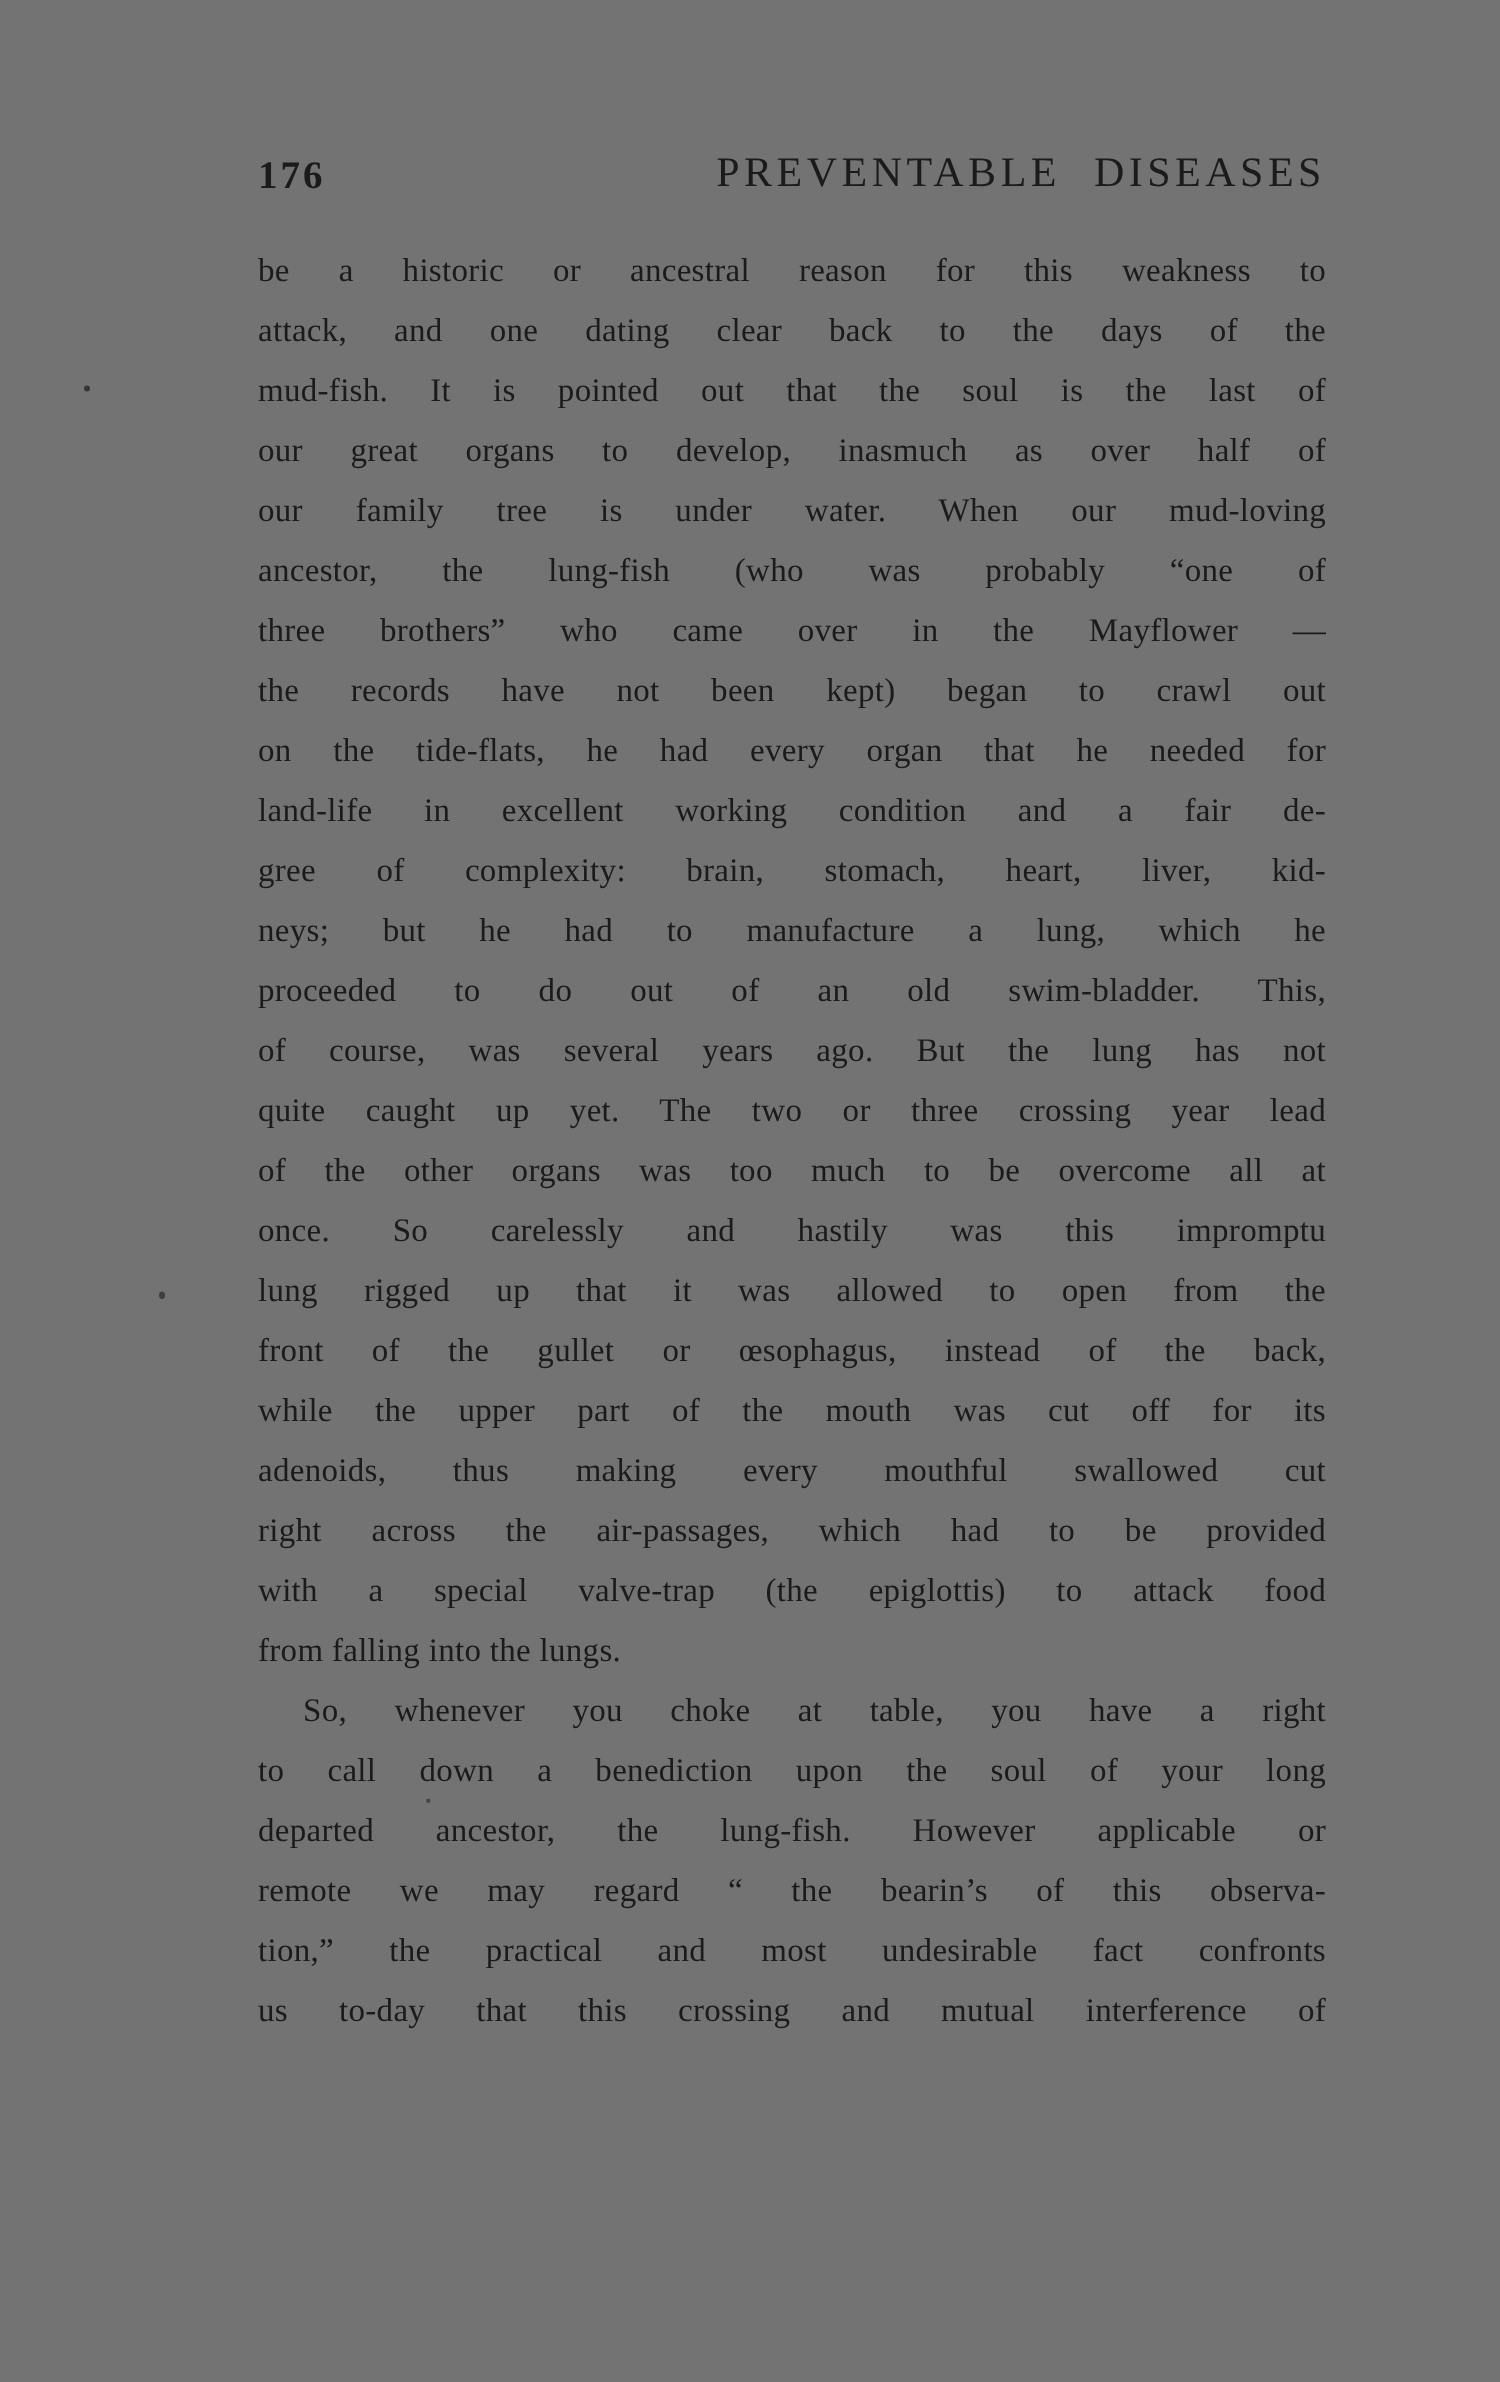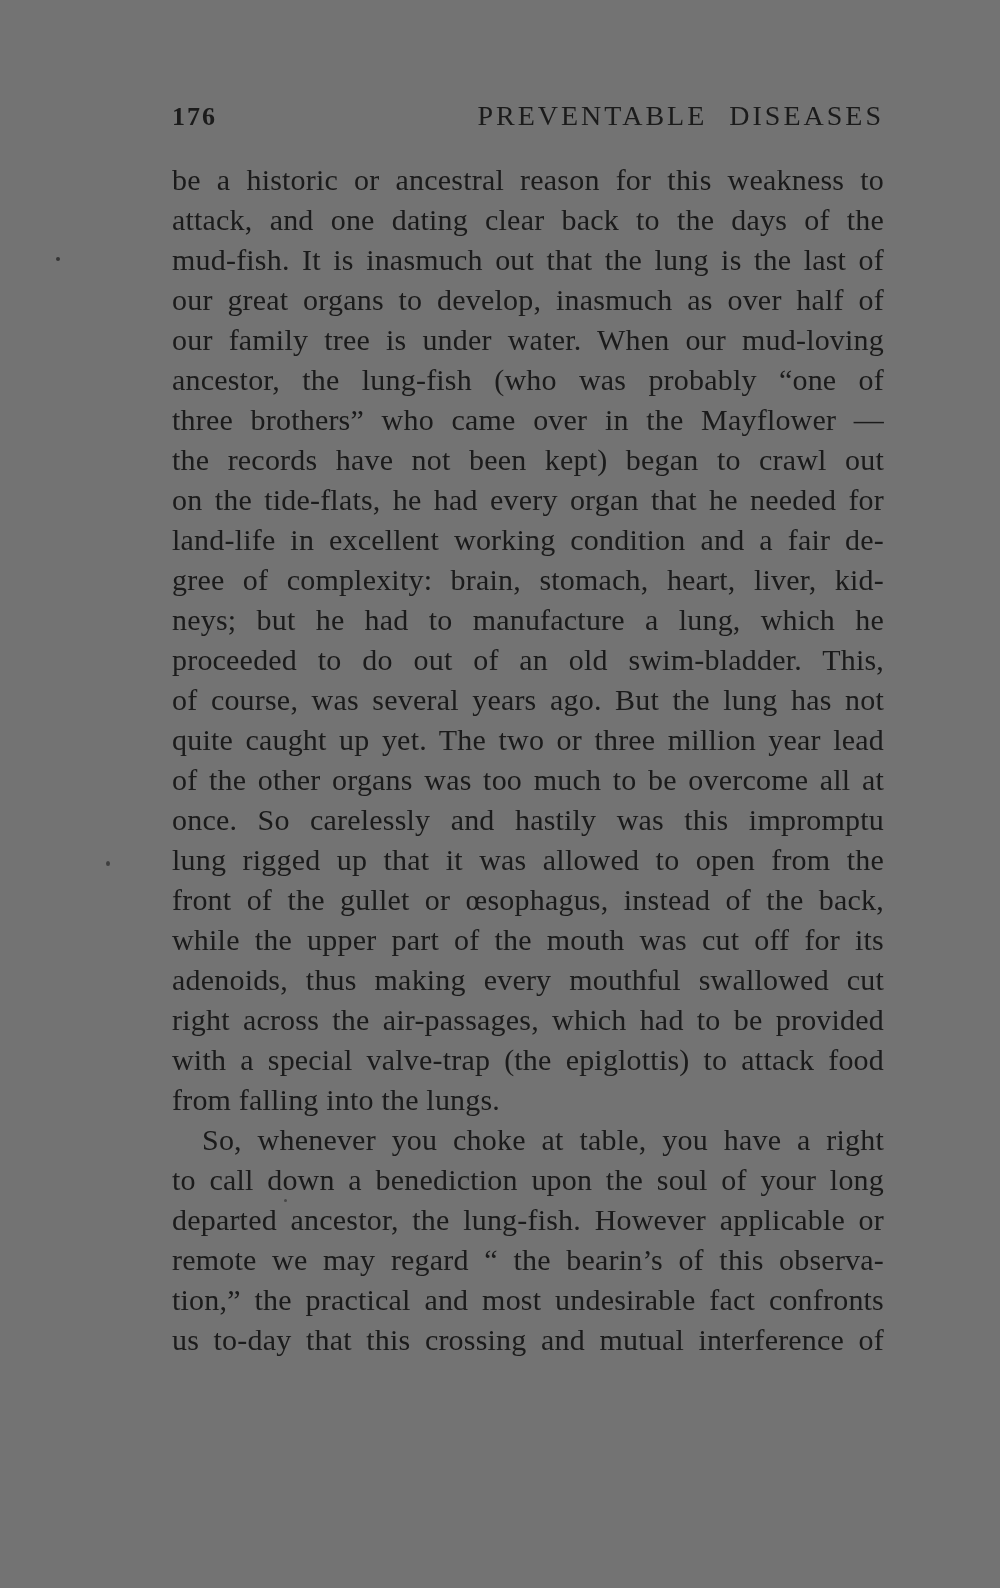--- a/index.html
+++ b/index.html
@@ -44,21 +44,21 @@
   }
   .text-block {
     position: absolute;
     top: 160px;
     left: 172px;
     width: 712px;
   }
   .line {
     height: 40px;
     line-height: 40px;
-    font-size: 30px;
+    font-size: 22px;
     letter-spacing: 0.2px;
     text-align: justify;
     text-align-last: justify;
     white-space: normal;
   }
   .line.indent {
     text-indent: 30px;
   }
   .line.no-justify {
     text-align: center;
@@ -79,33 +79,33 @@
 <div class="page">
 
   <div class="running-head">
     <span class="page-number">176</span>
     <span class="head-title">PREVENTABLE DISEASES</span>
   </div>
 
   <div class="text-block">
       <div class="line">be a historic or ancestral reason for this weakness to</div>
       <div class="line">attack, and one dating clear back to the days of the</div>
-      <div class="line">mud-fish. It is inasmuch out that the lung is the last of</div>
+      <div class="line">mud-fish. It is pointed out that the soul is the last of</div>
       <div class="line">our great organs to develop, inasmuch as over half of</div>
       <div class="line">our family tree is under water. When our mud-loving</div>
       <div class="line">ancestor, the lung-fish (who was probably “one of</div>
       <div class="line">three brothers” who came over in the Mayflower —</div>
       <div class="line">the records have not been kept) began to crawl out</div>
       <div class="line">on the tide-flats, he had every organ that he needed for</div>
       <div class="line">land-life in excellent working condition and a fair de-</div>
       <div class="line">gree of complexity: brain, stomach, heart, liver, kid-</div>
       <div class="line">neys; but he had to manufacture a lung, which he</div>
       <div class="line">proceeded to do out of an old swim-bladder. This,</div>
       <div class="line">of course, was several years ago. But the lung has not</div>
-      <div class="line">quite caught up yet. The two or three million year lead</div>
+      <div class="line">quite caught up yet. The two or three crossing year lead</div>
       <div class="line">of the other organs was too much to be overcome all at</div>
       <div class="line">once. So carelessly and hastily was this impromptu</div>
       <div class="line">lung rigged up that it was allowed to open from the</div>
       <div class="line">front of the gullet or œsophagus, instead of the back,</div>
       <div class="line">while the upper part of the mouth was cut off for its</div>
       <div class="line">adenoids, thus making every mouthful swallowed cut</div>
       <div class="line">right across the air-passages, which had to be provided</div>
       <div class="line">with a special valve-trap (the epiglottis) to attack food</div>
       <div class="line no-justify">from falling into the lungs.</div>
       <div class="line indent">So, whenever you choke at table, you have a right</div>

